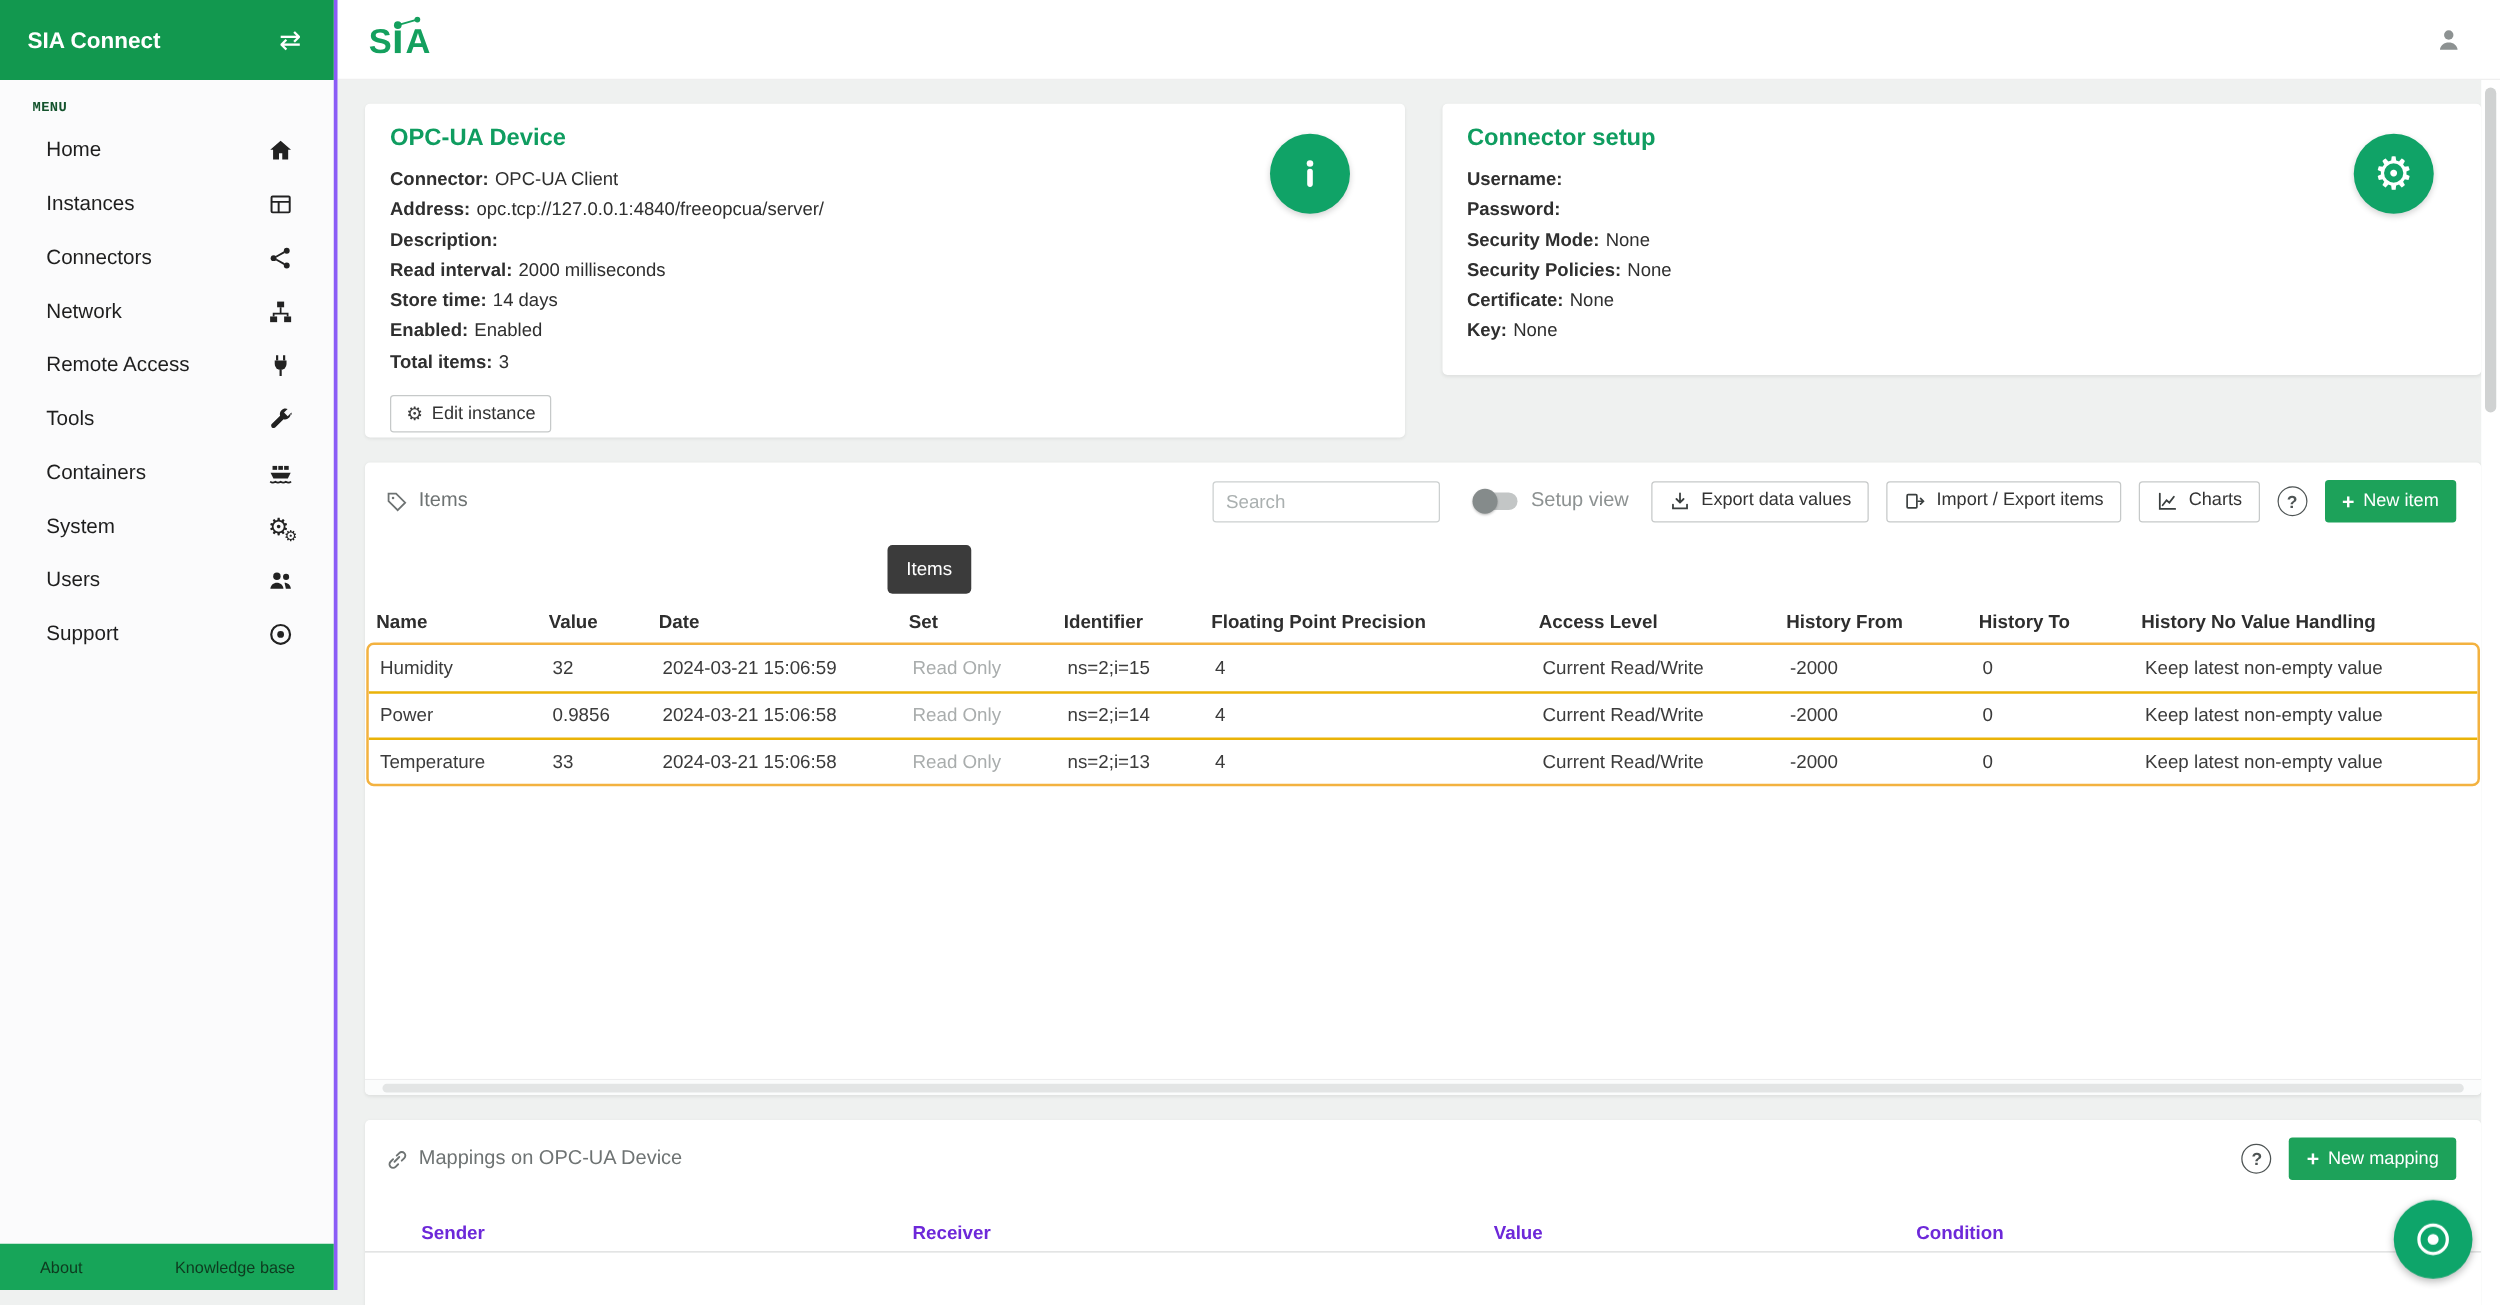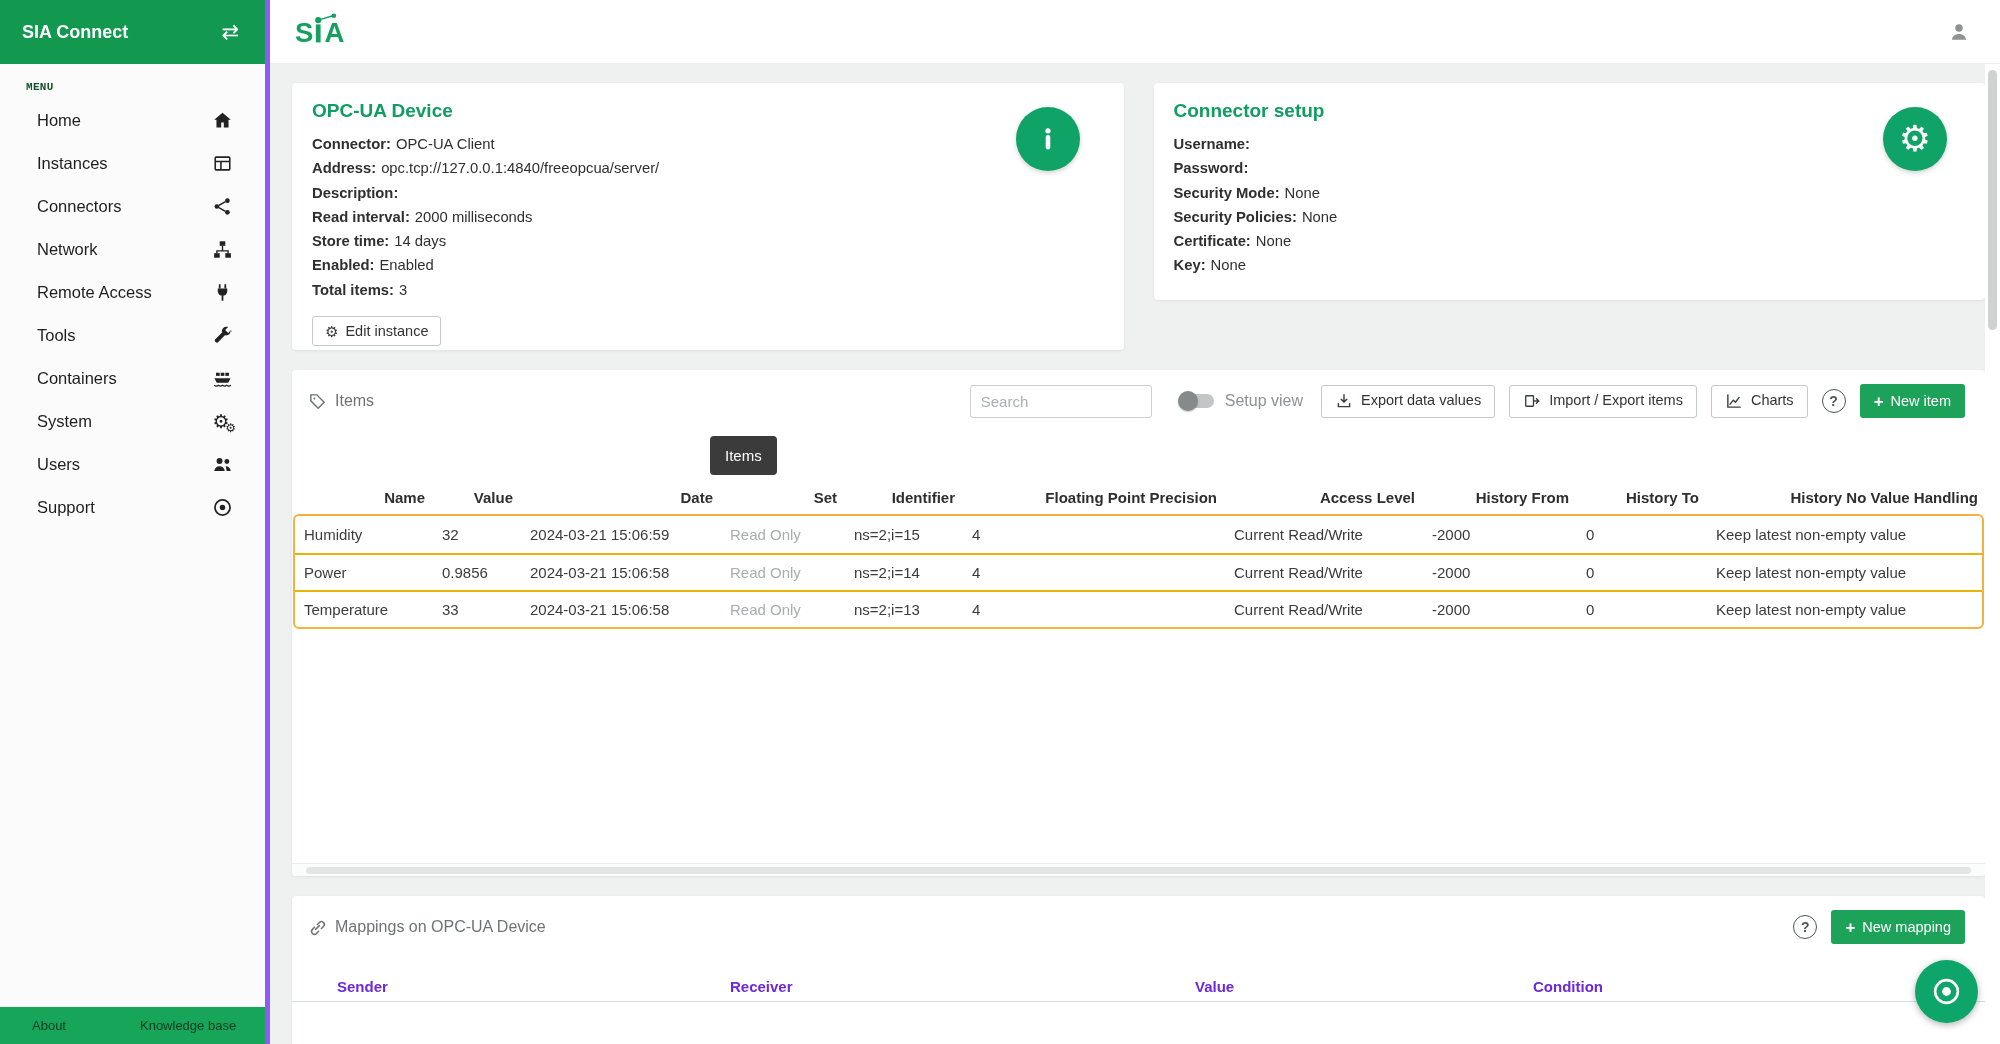--- a/index.html
+++ b/index.html
@@ -1,19 +1,19 @@
 <!DOCTYPE html>
 <html><head>
 <meta charset="utf-8">
 <style>
   * { margin:0; padding:0; box-sizing:border-box; }
   html,body { width:2000px; height:1044px; overflow:hidden; font-family:"Liberation Sans", sans-serif; background:#eff1f0; }
 
   
-  .sidebar { position:fixed; left:0; top:0; bottom:0; width:270px; background:#fbfbfc; border-right:5px solid #8b5cf6; z-index:20; }
+  .sidebar { position:fixed; left:0; top:0; bottom:12px; width:270px; background:#fbfbfc; border-right:3px solid #8b5cf6; z-index:20; }
   .sidebar-header { height:64px; background:#12984f; color:#fff; display:flex; align-items:center; justify-content:space-between; padding:0 26px 0 22px; }
   .sidebar-title { font-size:18px; font-weight:700; }
   .transfer-glyph { font-size:21px; color:#fff; cursor:pointer; }
   .menu-label { margin:17px 0 6px 26px; font-size:11px; font-weight:700; color:#14532d; letter-spacing:.3px;font-family:Liberation Mono, monospace; }
   .menu-item { height:43px; display:flex; align-items:center; justify-content:space-between; padding:0 32px 0 37px; font-size:16.5px; color:#1e1e1e; cursor:pointer; }
   .mi { width:21px; height:21px; color:#222; }
   .gear-glyphs { position:relative; width:24px; text-align:center; color:#222; }
   .gear-glyphs .g1 { font-size:19px; }
   .gear-glyphs .g2 { font-size:12px; position:absolute; right:-3px; bottom:-2px; }
   .sidebar-footer { position:absolute; left:0; right:0; bottom:0; height:37px; background:#17a559; display:flex; align-items:center; padding-left:32px; }
@@ -59,21 +59,21 @@
   .btn-green { display:inline-flex; align-items:center; gap:7px; padding:0 14px; height:34px; background:#1da25a; border:none; border-radius:3px; font-size:14.5px; color:#fff; cursor:pointer; font-family:inherit; }
   .plus { font-size:17px; font-weight:600; line-height:1; }
 
   .tooltip { position:absolute; left:418px; top:66px; background:#3b3b3b; color:#fff; font-size:15px; padding:11px 15px; border-radius:4px; z-index:6; }
 
   .itable { margin-top:64px; }
   .trow { display:grid; grid-template-columns:140px 88px 200px 124px 118px 262px 198px 154px 130px minmax(0,1fr); align-items:center; }
   .trow .cell { padding:0 7px; white-space:nowrap; overflow:hidden; text-overflow:ellipsis; font-size:15px; color:#3b3b3b; }
   .trow .cell:first-child { padding-left:9px; }
   .itable-head { height:30px; }
-  .itable-head .cell { font-weight:700; color:#2e2e2e;text-align:right; }
+  .itable-head .cell { font-weight:700; color:#2e2e2e; }
   .row-group { margin:2px 1px 0 1px; border:2px solid #f3b240; border-radius:6px; background:#fff; overflow:hidden; }
   .row-group .trow { height:37px; cursor:pointer; }
   .row-group .trow + .trow { border-top:2px solid #eab308; }
   .muted { color:#a9adad !important; }
   .hscroll { position:absolute; left:0; right:0; bottom:0; height:13px; background:#fbfcfc; border-top:1px solid #ededee; border-radius:0 0 4px 4px; }
   .hscroll .thumb { height:7px; margin:3px 14px; background:#e3e5e5; border-radius:4px; }
 
   
   .mappings-card { position:relative; margin-top:20px; height:150px; background:#fff; border-radius:4px 4px 0 0; box-shadow:0 1px 3px rgba(0,0,0,.07); }
   .map-head { display:flex; align-items:center; padding:14px 20px 0 16px; }

